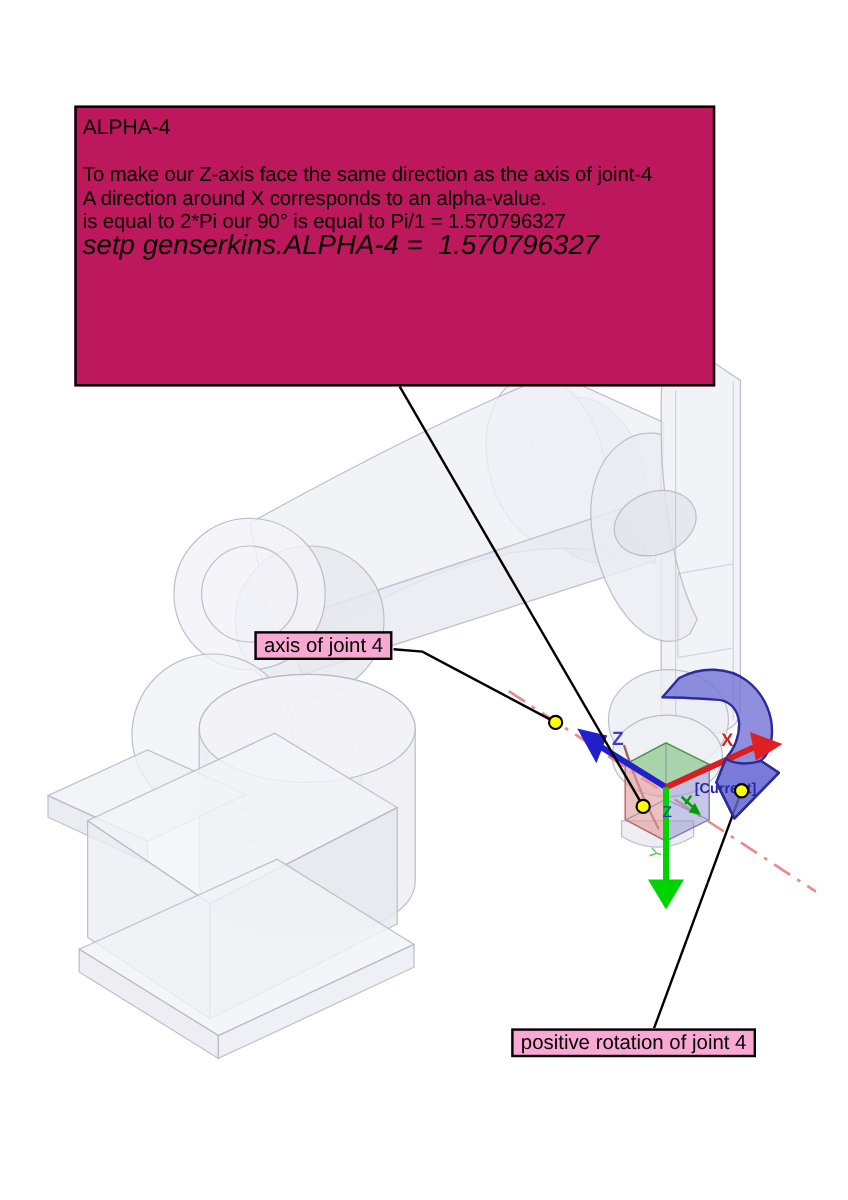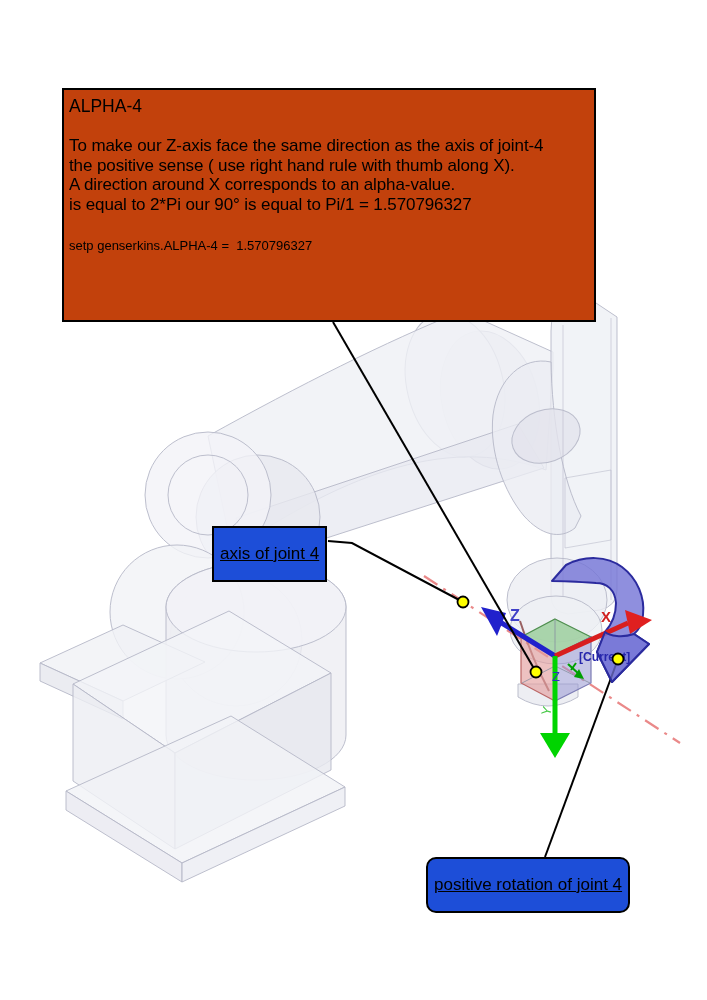--- a/index.html
+++ b/index.html
@@ -4,31 +4,31 @@
 <style>
   html,body{margin:0;padding:0;background:#fff;}
   .canvas{
     position:relative;width:707px;height:1000px;background:#ffffff;overflow:hidden;
     font-family:"Liberation Sans",sans-serif;color:#000;
   }
   .scene{position:absolute;left:0;top:0;}
   svg text{font-family:"Liberation Sans",sans-serif;}
   .note{
     position:absolute;left:62px;top:88px;width:534px;height:234px;box-sizing:border-box;
-    background:#c2410c;border:2px solid #000;padding:7px 4px 0 5px;
+    background:#be185d;border:2px solid #000;padding:7px 4px 0 5px;
   }
   .note-title{font-size:17.5px;line-height:19.5px;height:19.5px;margin-bottom:19.5px;white-space:pre;}
   .note-line{font-size:17px;line-height:19.5px;height:19.5px;white-space:pre;letter-spacing:-0.1px;}
-  .note-cmd{font-size:13px;line-height:19.5px;height:19.5px;margin-top:22px;white-space:pre;}
+  .note-cmd{font-size:23px;line-height:19.5px;height:19.5px;white-space:pre;font-style:italic;}
   .callout{
-    position:absolute;display:inline-block;background:#1d4ed8;border:2px solid #000;
-    padding:16px 6px;font-size:17px;line-height:20px;white-space:pre;text-decoration:underline;
+    position:absolute;display:inline-block;background:#f9a8d4;border:2px solid #000;
+    padding:0 6px;font-size:17px;line-height:20px;white-space:pre;
   }
   .callout-axis{left:212px;top:526px;}
-  .callout-rot{left:426px;top:857px;border-radius:10px;}
+  .callout-rot{left:426px;top:857px;}
 </style>
 </head>
 <body>
 
 <div class="canvas">
 
   <svg class="scene" width="707" height="1000" viewBox="0 0 707 1000">
 
     <g stroke="#b6b8c8" stroke-width="1" fill="#ededf2" fill-opacity="0.8" stroke-opacity="0.9">
 
@@ -111,21 +111,20 @@
     <text x="579" y="661" font-size="12" font-weight="bold" fill="#2626ac">[Current]</text>
 
     <circle cx="463" cy="602" r="5.5" fill="#ffff00" stroke="#000" stroke-width="1.8"></circle>
     <circle cx="536" cy="672" r="5.5" fill="#ffff00" stroke="#000" stroke-width="1.8"></circle>
     <circle cx="618" cy="659" r="5.5" fill="#ffff00" stroke="#000" stroke-width="1.8"></circle>
   </svg>
 
   <div class="note">
     <div class="note-title">ALPHA-4</div>
     <div class="note-line">To make our Z-axis face the same direction as the axis of joint-4</div>
-    <div class="note-line">the positive sense ( use right hand rule with thumb along X).</div>
     <div class="note-line">A direction around X corresponds to an alpha-value.</div>
     <div class="note-line">is equal to 2*Pi our 90° is equal to Pi/1 = 1.570796327</div>
     <div class="note-cmd">setp genserkins.ALPHA-4 =  1.570796327</div>
   </div>
 
   <div class="callout callout-axis">axis of joint 4</div>
   <div class="callout callout-rot">positive rotation of joint 4</div>
 
 </div>
 

